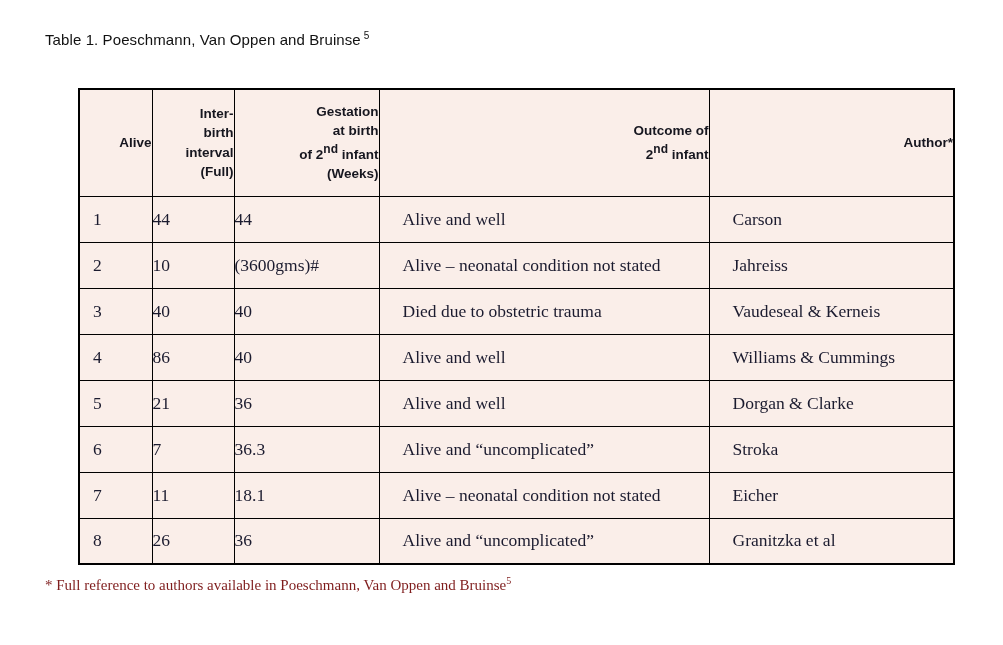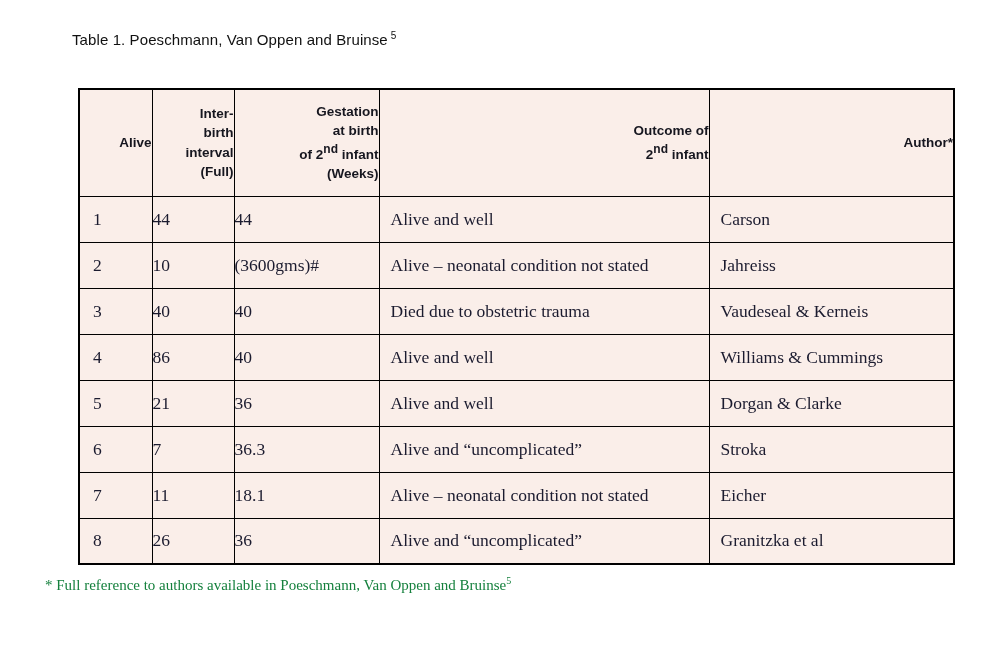--- a/index.html
+++ b/index.html
@@ -13,21 +13,20 @@
     overflow: hidden;
   }
   .caption {
     position: absolute;
     left: 45px;
     top: 30px;
     font-family: "Liberation Sans", sans-serif;
     font-size: 15px;
     color: #111111;
     letter-spacing: 0.1px;
-    margin-left: 27px;
   }
   .caption sup {
     font-size: 10px;
     margin-left: 3px;
     vertical-align: super;
   }
   table.data {
     position: absolute;
     left: 78px;
     top: 88px;
@@ -61,28 +60,28 @@
   table.data td {
     height: 46px;
     font-size: 17.5px;
     color: #1b1b2f;
     vertical-align: middle;
     white-space: nowrap;
     overflow: hidden;
   }
   td.cell-case { text-align: left; padding-left: 13px; }
   td.cell-num  { text-align: left; }
-  td.cell-text { text-align: left; padding-left: 11px; }
+  td.cell-text { text-align: left; padding-left: 23px; }
   .footnotes {
     position: absolute;
     left: 45px;
     top: 573px;
     font-size: 15px;
     line-height: 1.5;
-    color: #15803d;
+    color: #7f1d1d;
   }
   .footnotes sup {
     font-size: 10px;
     vertical-align: super;
   }
 </style>
 </head>
 <body>
 
 <div class="caption"><span>Table 1. Poeschmann, Van Oppen and Bruinse</span><sup>5</sup></div>

